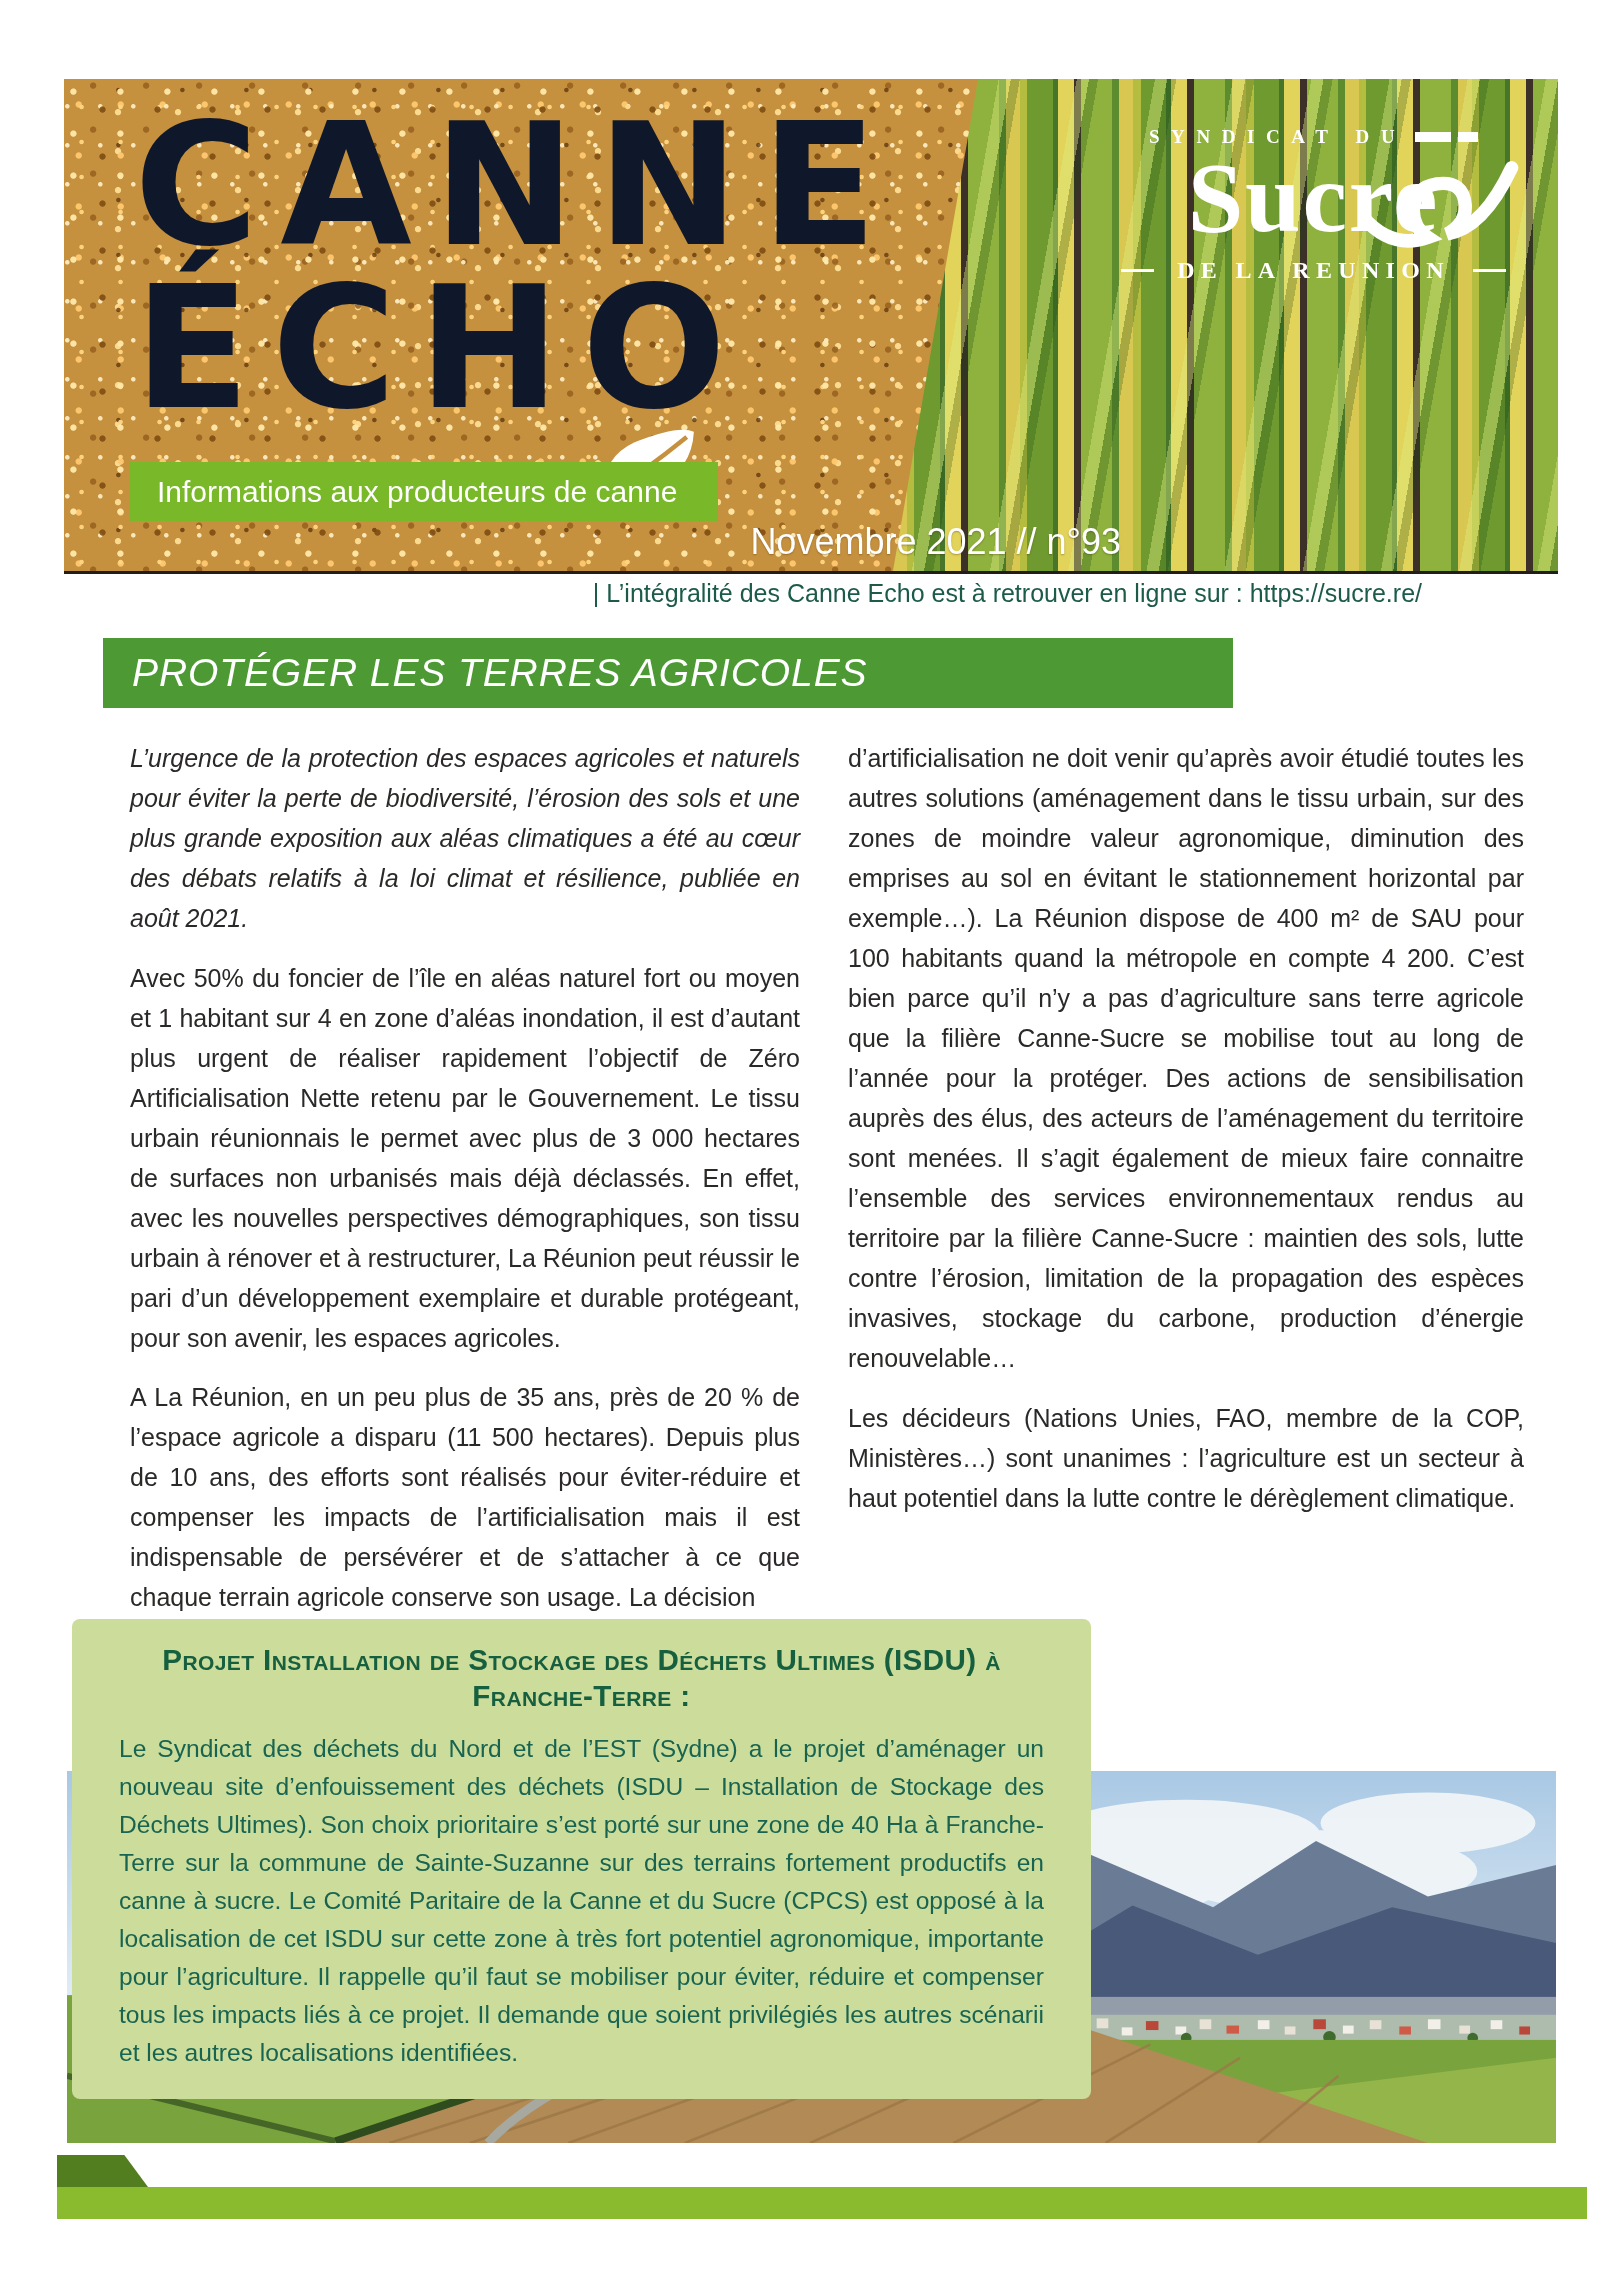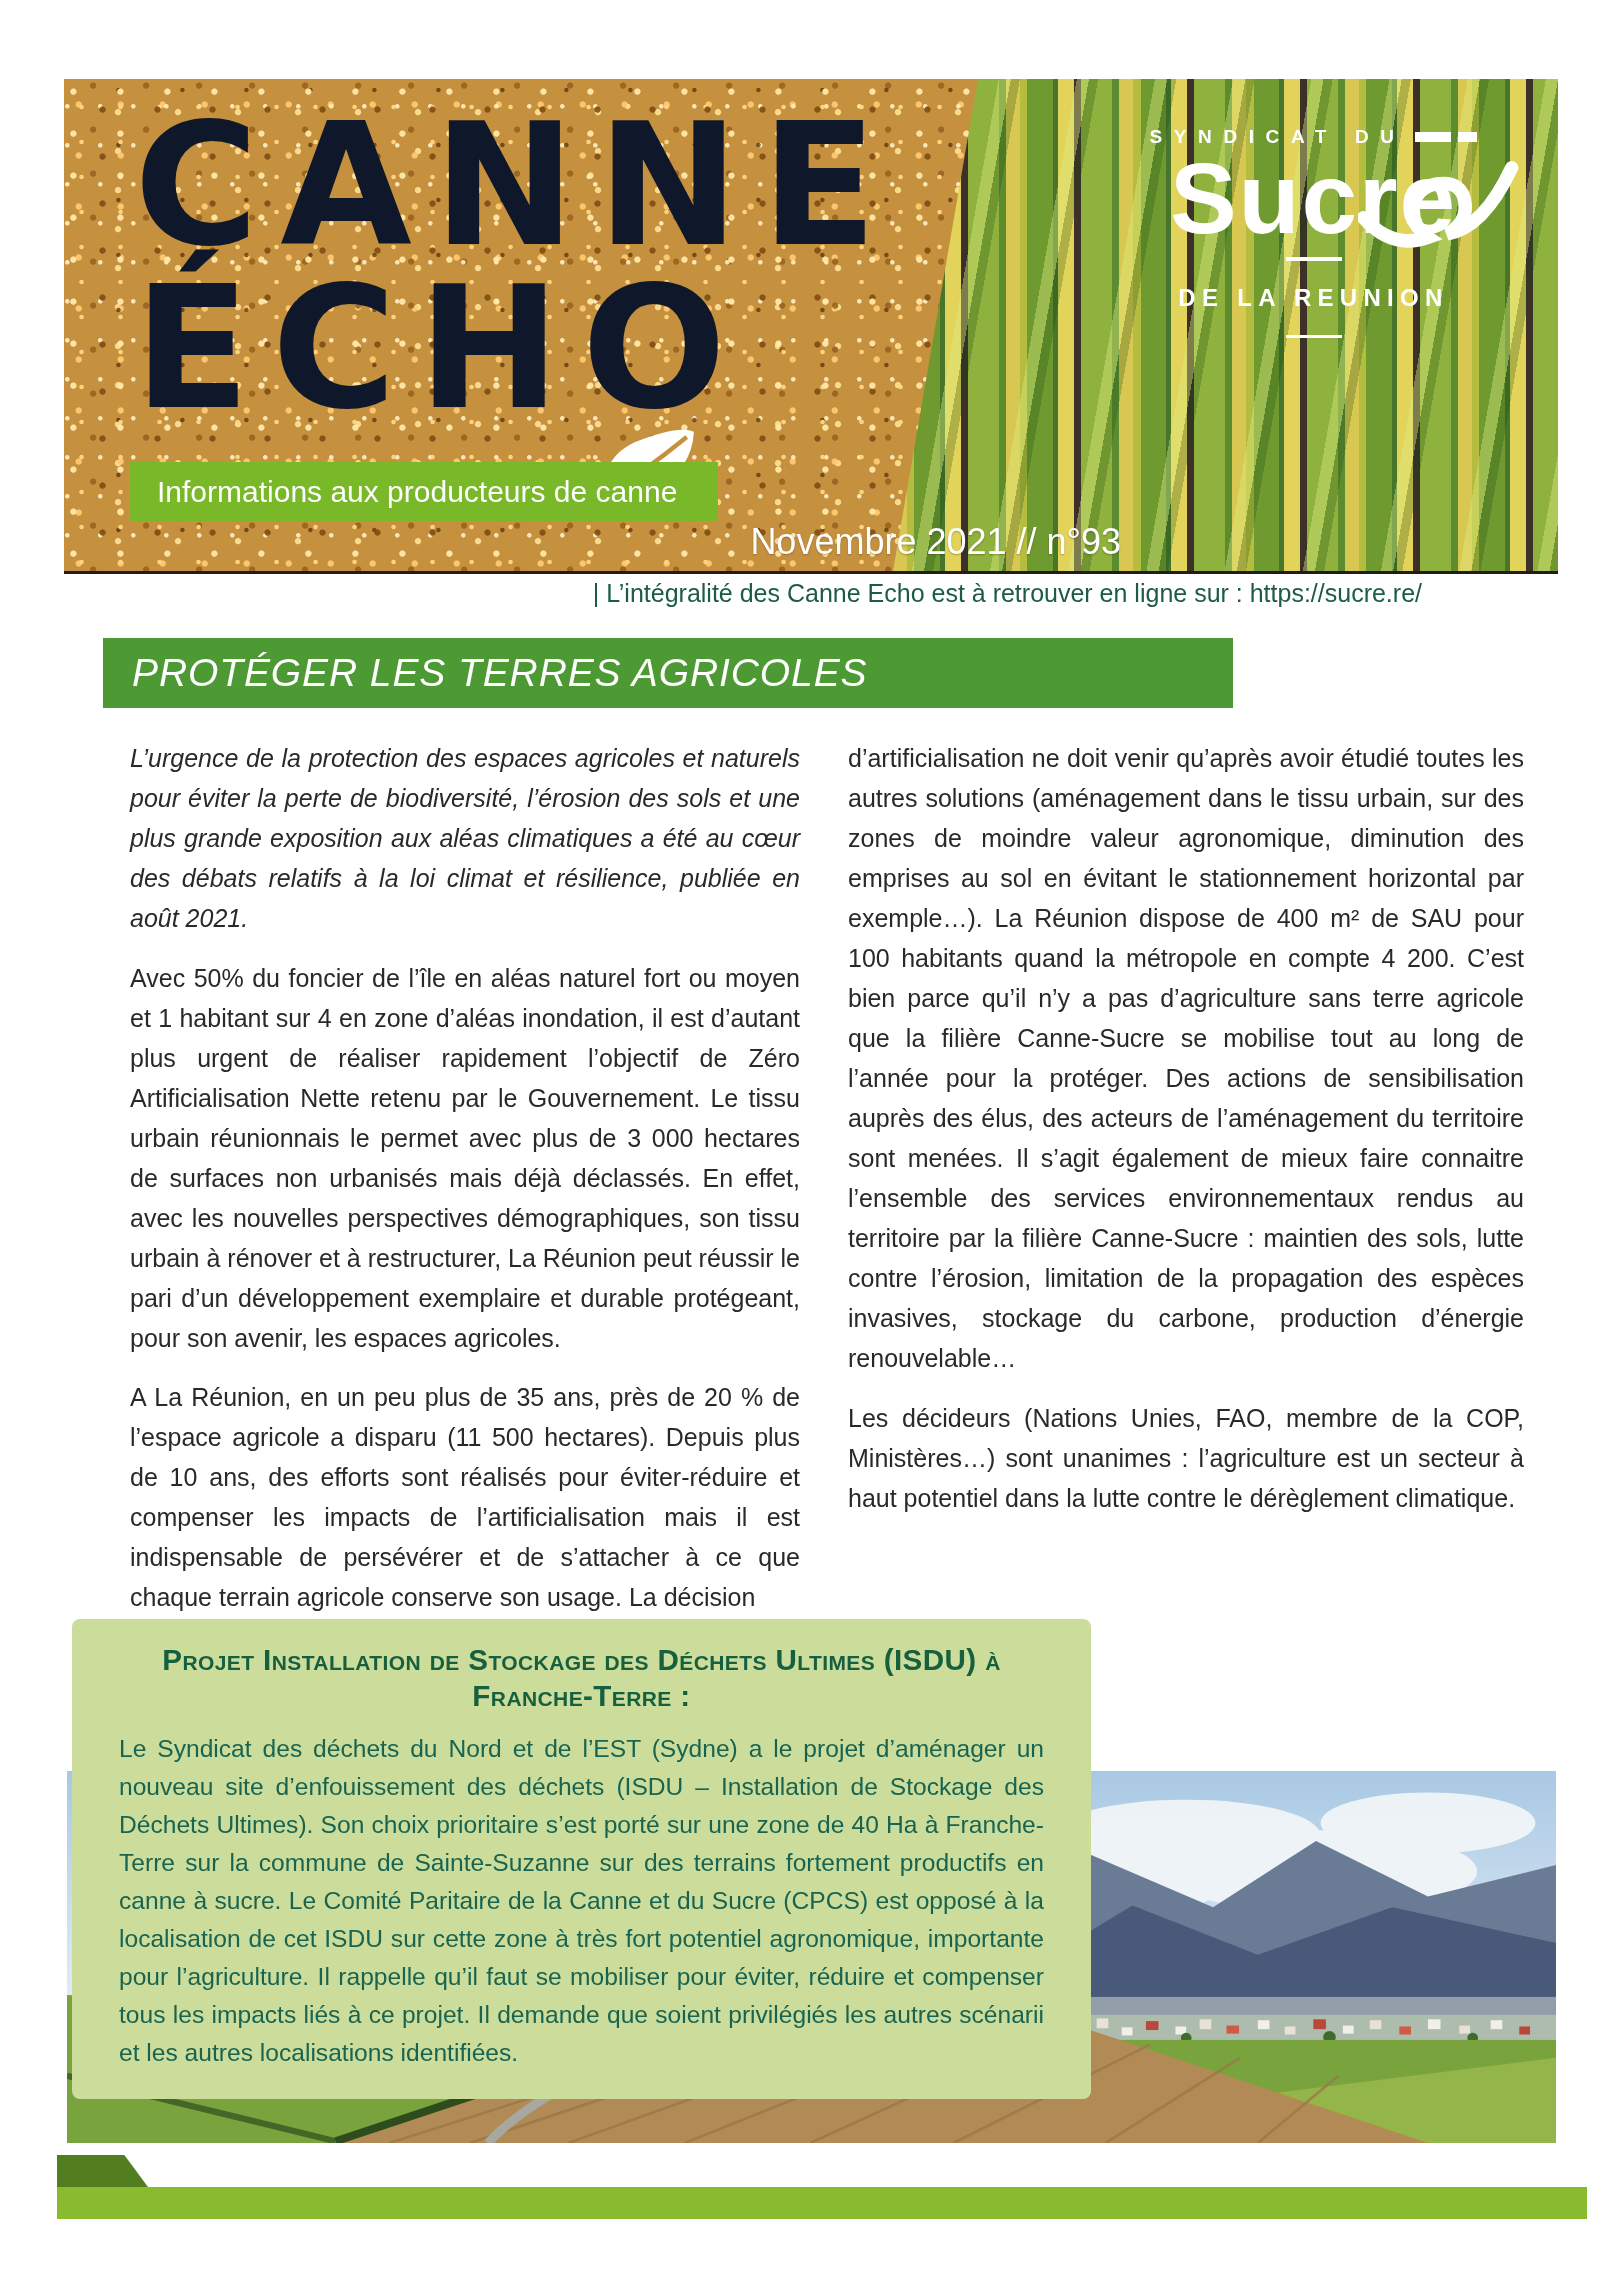--- a/index.html
+++ b/index.html
@@ -44,30 +44,30 @@
   .audience-label{
     position:absolute;left:66px;top:383px;height:59px;line-height:59px;
     background:#79b829;color:#ffffff;font-size:30px;padding:0 41px 0 27px;
     white-space:nowrap;
   }
   .issue-date{
     position:absolute;right:437px;top:442px;color:#ffffff;
     font-size:36px;font-weight:400;white-space:nowrap;
     text-shadow:0 0.9px 1.8px rgba(60,40,0,.35);
   }
-  .sucre-logo{position:absolute;right:52px;top:47px;width:385px;color:#ffffff;text-align:center;}
+  .sucre-logo{position:absolute;right:52px;top:47px;width:385px;color:#ffffff;text-align:center;font-family:Liberation Serif, serif;}
   .logo-row-top{display:flex;align-items:center;justify-content:center;gap:9px;}
   .logo-syndicat{font-size:19px;font-weight:700;letter-spacing:11.6px;white-space:nowrap;}
   .logo-dashes{display:flex;gap:7.2px;align-items:center;}
   .logo-dash-a{width:36px;height:9.9px;background:#ffffff;}
   .logo-dash-b{width:19.7px;height:9.9px;background:#ffffff;}
   .logo-name-wrap{position:relative;margin-top:0;}
   .logo-name{font-size:100px;line-height:100px;font-weight:700;letter-spacing:1.8px;}
   .logo-swoosh{position:absolute;right:-12.5px;top:-7.2px;}
-  .logo-region-row{display:flex;align-items:center;justify-content:center;gap:23px;margin-top:9px;flex-direction:column;}
+  .logo-region-row{display:flex;align-items:center;justify-content:center;gap:23px;margin-top:9px;}
   .logo-line{width:56px;height:3.6px;background:#ffffff;}
   .logo-region{font-size:24px;font-weight:700;letter-spacing:6.3px;white-space:nowrap;}
   
   .tagline{
     position:absolute;left:0;top:579px;width:1422px;text-align:right;
     color:#1c5b4a;font-size:25px;
   }
   .tagline .website-link{color:#1c5b4a;text-decoration:none;}
   
   .section-title-bar{

